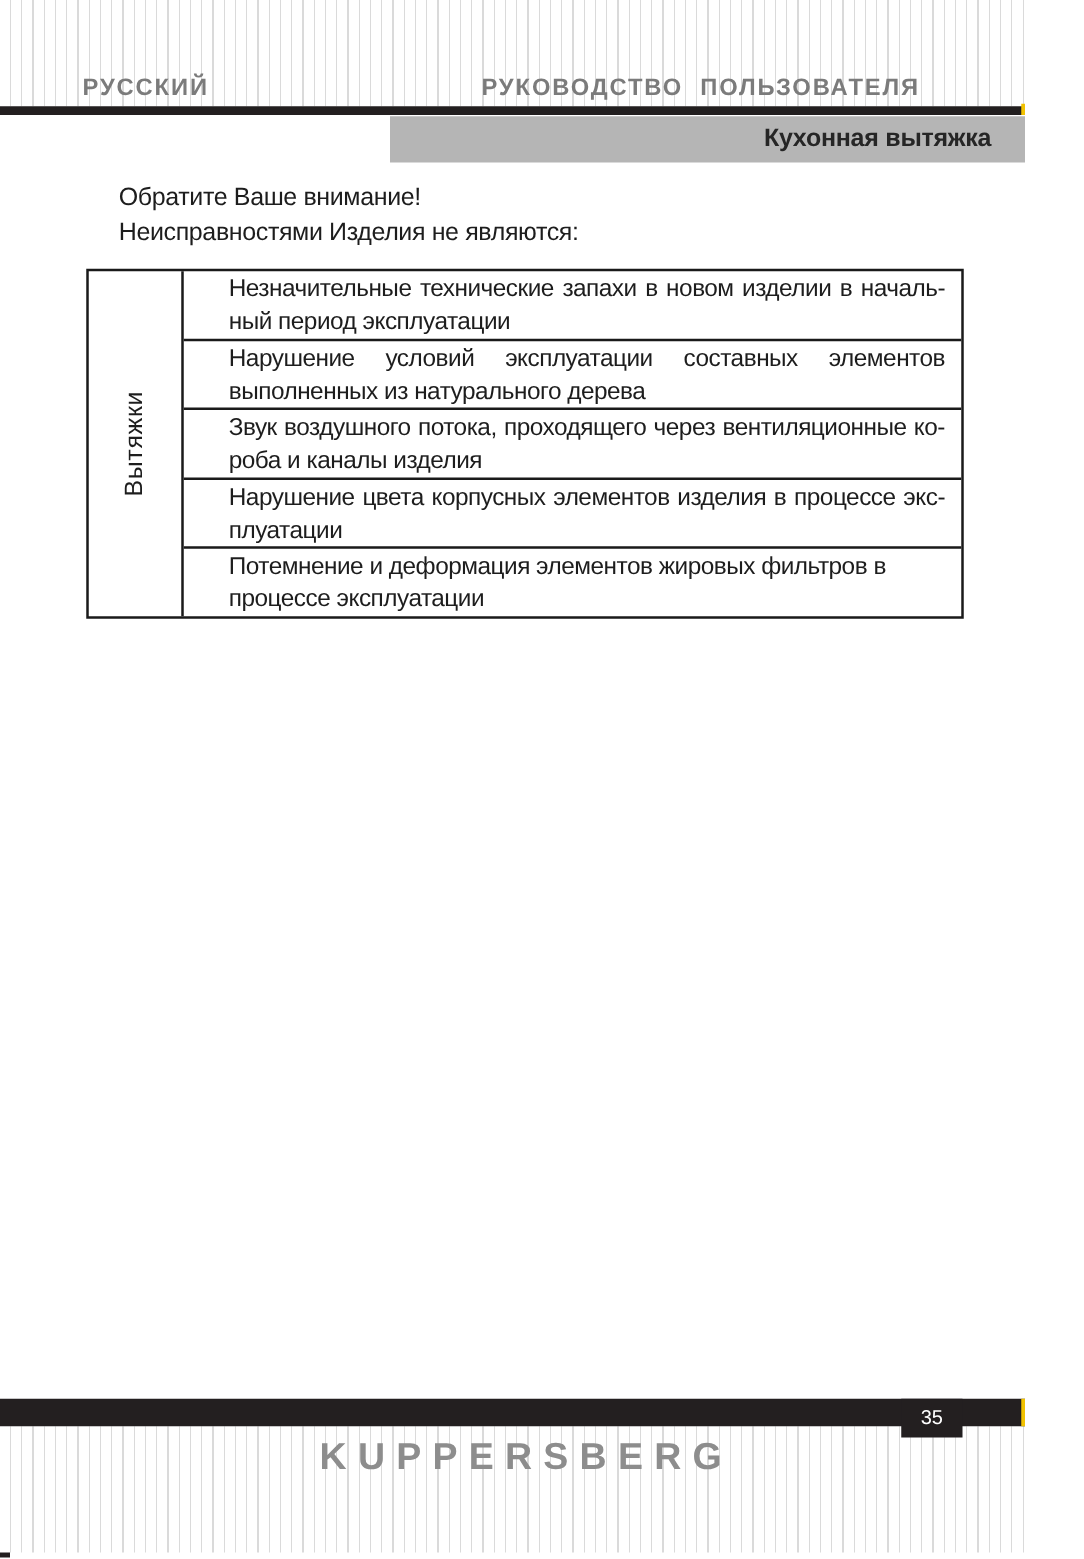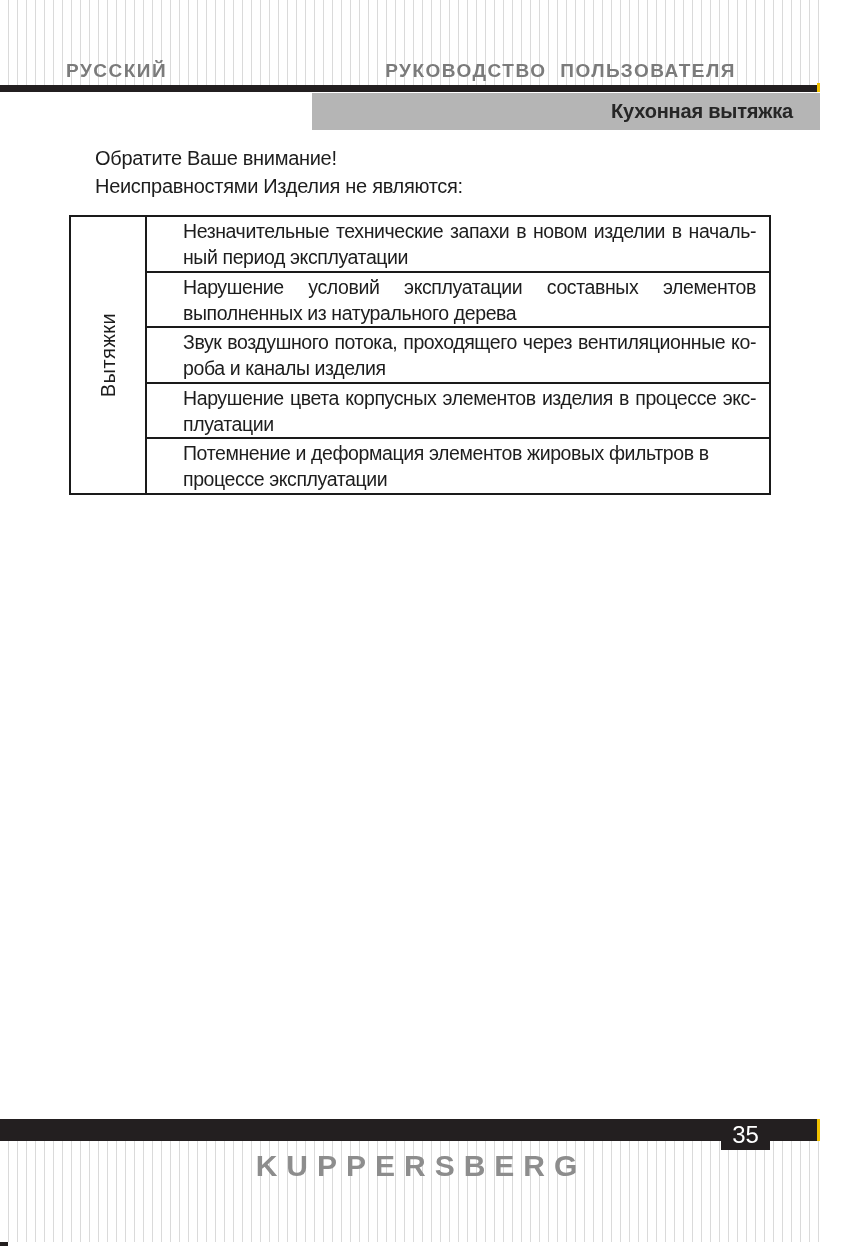--- a/index.html
+++ b/index.html
@@ -52,21 +52,21 @@
     padding:1px 13px 16px 36px;overflow:hidden;
   }
   .trow:last-child{border-bottom:none;}
   .tline{font-size:19.5px;line-height:26px;letter-spacing:-0.4px;white-space:nowrap;}
   .tline.j{
     white-space:normal;text-align:justify;text-align-last:justify;
     -moz-text-align-last:justify;height:26px;overflow:hidden;
   }
   #page-tab{
     position:absolute;left:721px;top:1119px;width:49px;height:31px;
-    background:var(--bar-black,#231f20);color:#fff;font-size:24px;
+    background:var(--bar-black,#231f20);color:#fff;font-size:16px;
     display:flex;align-items:center;justify-content:center;padding-top:1px;box-sizing:border-box;
   }
   #brand{
     position:absolute;left:421px;top:1149px;transform:translateX(-50%);
     font-size:30px;font-weight:bold;letter-spacing:9px;
     color:var(--brand-gray,#8d8d8d);white-space:nowrap;
   }
   #corner-mark{position:absolute;left:0;top:1242px;width:8px;height:4px;background:#231f20;}
 </style>
 </head>

